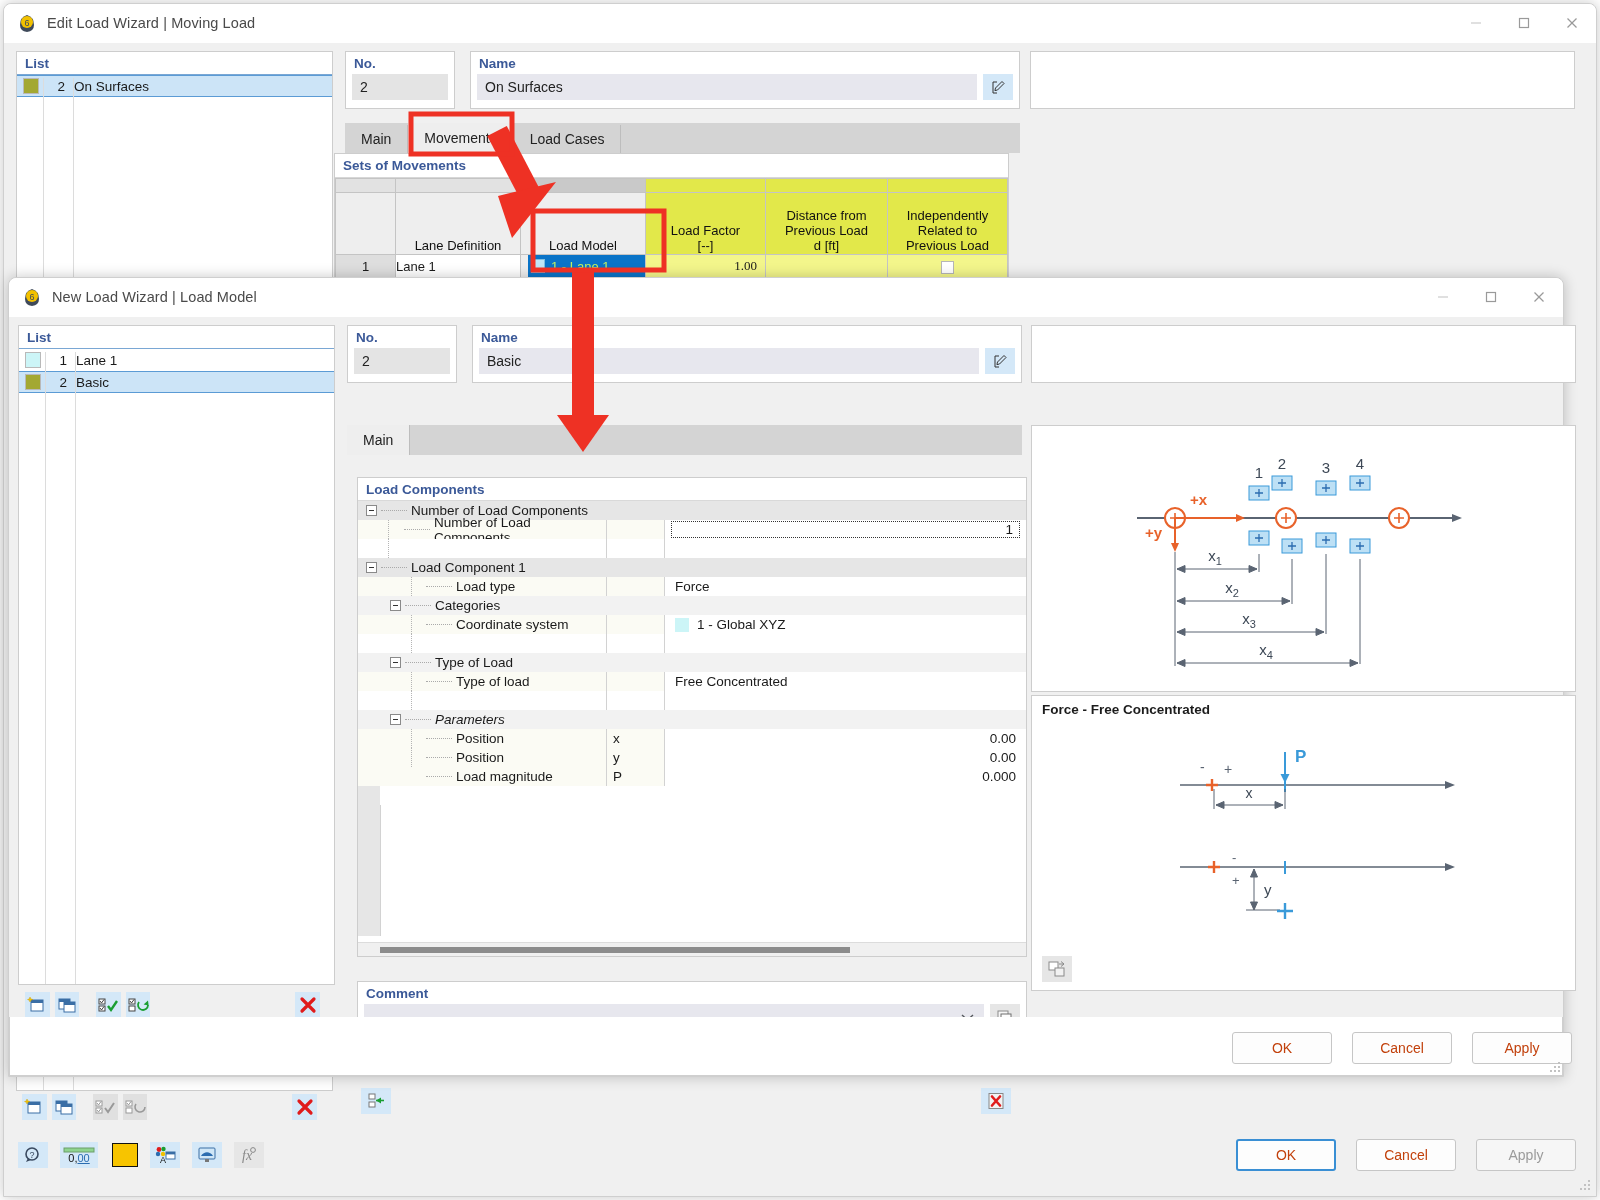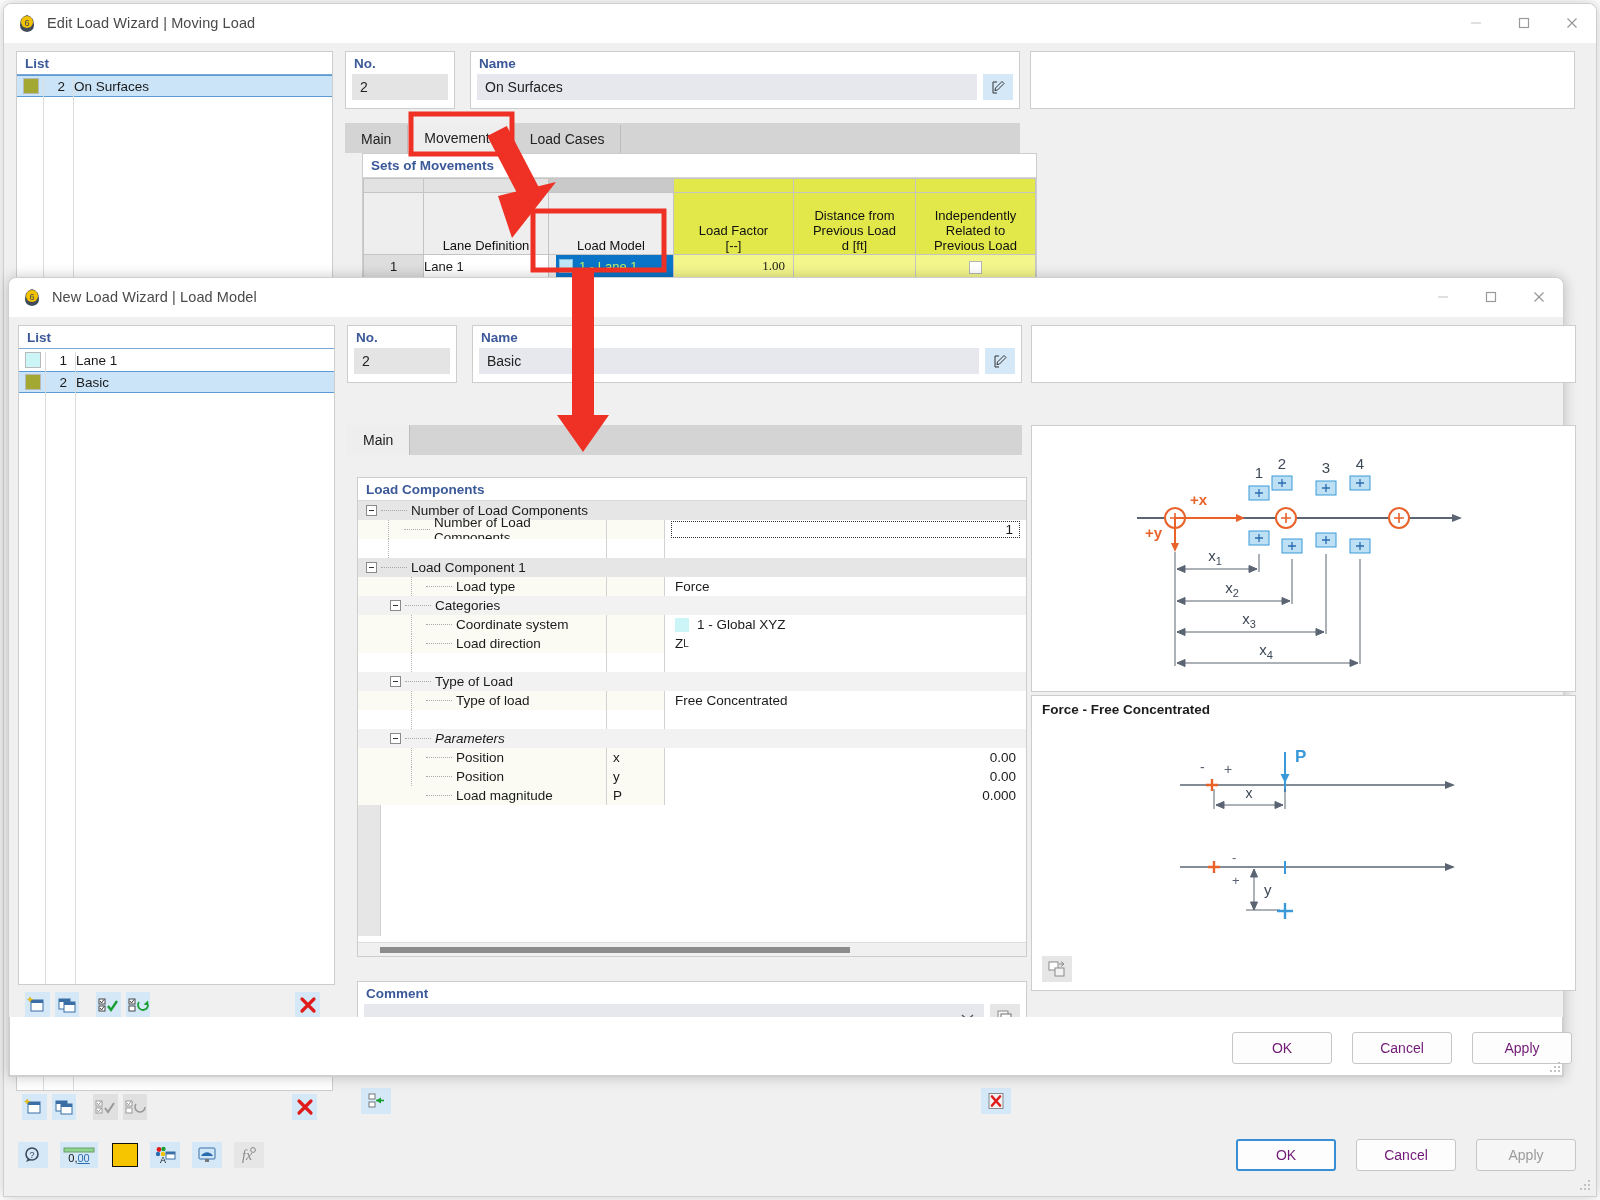--- a/index.html
+++ b/index.html
@@ -141,21 +141,21 @@
   .comment-combo {
     margin: 1px 6px 6px 6px; height: 27px; background:#e7e7ee;
     display:flex; align-items:center; padding-left:8px; font-size:14px;
   }
   .combo-arrow { margin-left:auto; margin-right:10px; color:#55585e; font-size:12px; }
 
   
   .btn {
     height: 32px; width: 100px;
     background: #fdfdfd; border: 1px solid #c6c6c6; border-radius:3px;
-    font-size: 14px; color:#701a75; display:flex; align-items:center; justify-content:center;
+    font-size: 14px; color:#c2410c; display:flex; align-items:center; justify-content:center;
   }
   .btn.focus { border: 2px solid #3a8fd4; }
   .btn.disabled { color: #9b9b9b; background:#f6f6f6; }
 
   
   .toolbar { position:absolute; display:flex; align-items:center; }
   .tbtn { width:30px; height:26px; display:flex; align-items:center; justify-content:center; background:#d4e8f8; margin-right:5px; }
   .tbtn.plain { background:#e8e8e8; }
   .tbtn.off { background:#e0e0e0; }
   .tbtn svg { display:block; }
@@ -238,21 +238,21 @@
             <span>Main</span>
           </div>
         <div class="tab active">
             <span>Movements</span>
           </div>
         <div class="tab">
             <span>Load Cases</span>
           </div>
       </div>
 
-      <div class="grid" style="left:358px; top:110px; width:675px; height:170px; background:#eeeeee;">
+      <div class="grid" style="left:330px; top:110px; width:675px; height:170px; background:#eeeeee;">
         <div class="grid-caption" style="background:#fff;">Sets of Movements</div>
         <table class="grid-table">
           <colgroup>
             <col style="width:60px">
               <col style="width:125px">
               <col style="width:125px">
             <col style="width:120px">
               <col style="width:122px">
               <col style="width:120px">
           </colgroup>
@@ -577,32 +577,20 @@
               <span class="dots" style="margin-left:14px;"></span>
               <span>Coordinate system</span>
             </div>
             <div class="c-sym"></div>
             <div class="c-val">
               <span style="width:14px;height:14px;background:#ccf5f7;display:inline-block;margin-right:8px;"></span>
               <span>1 - Global XYZ</span>
             </div>
           </div>
 
-          <div class="tr item">
-            <div class="c-name" style="width:248px; padding-left:54px;">
-              <span class="vline" style="left:53px;"></span>
-              <span class="dots" style="margin-left:14px;"></span>
-              <span>Load direction</span>
-            </div>
-            <div class="c-sym"></div>
-            <div class="c-val">
-              <span>Z</span>
-                <sub style="font-size:10px;">L</sub>
-            </div>
-          </div>
 
           <div class="tr blank">
             <div class="c-name" style="width:248px; padding-left:54px;">
                 <span class="vline" style="left:53px;"></span>
               </div>
             <div class="c-sym" style="background:#fff;"></div>
               <div class="c-val"></div>
           </div>
 
           <div class="tr sub">

